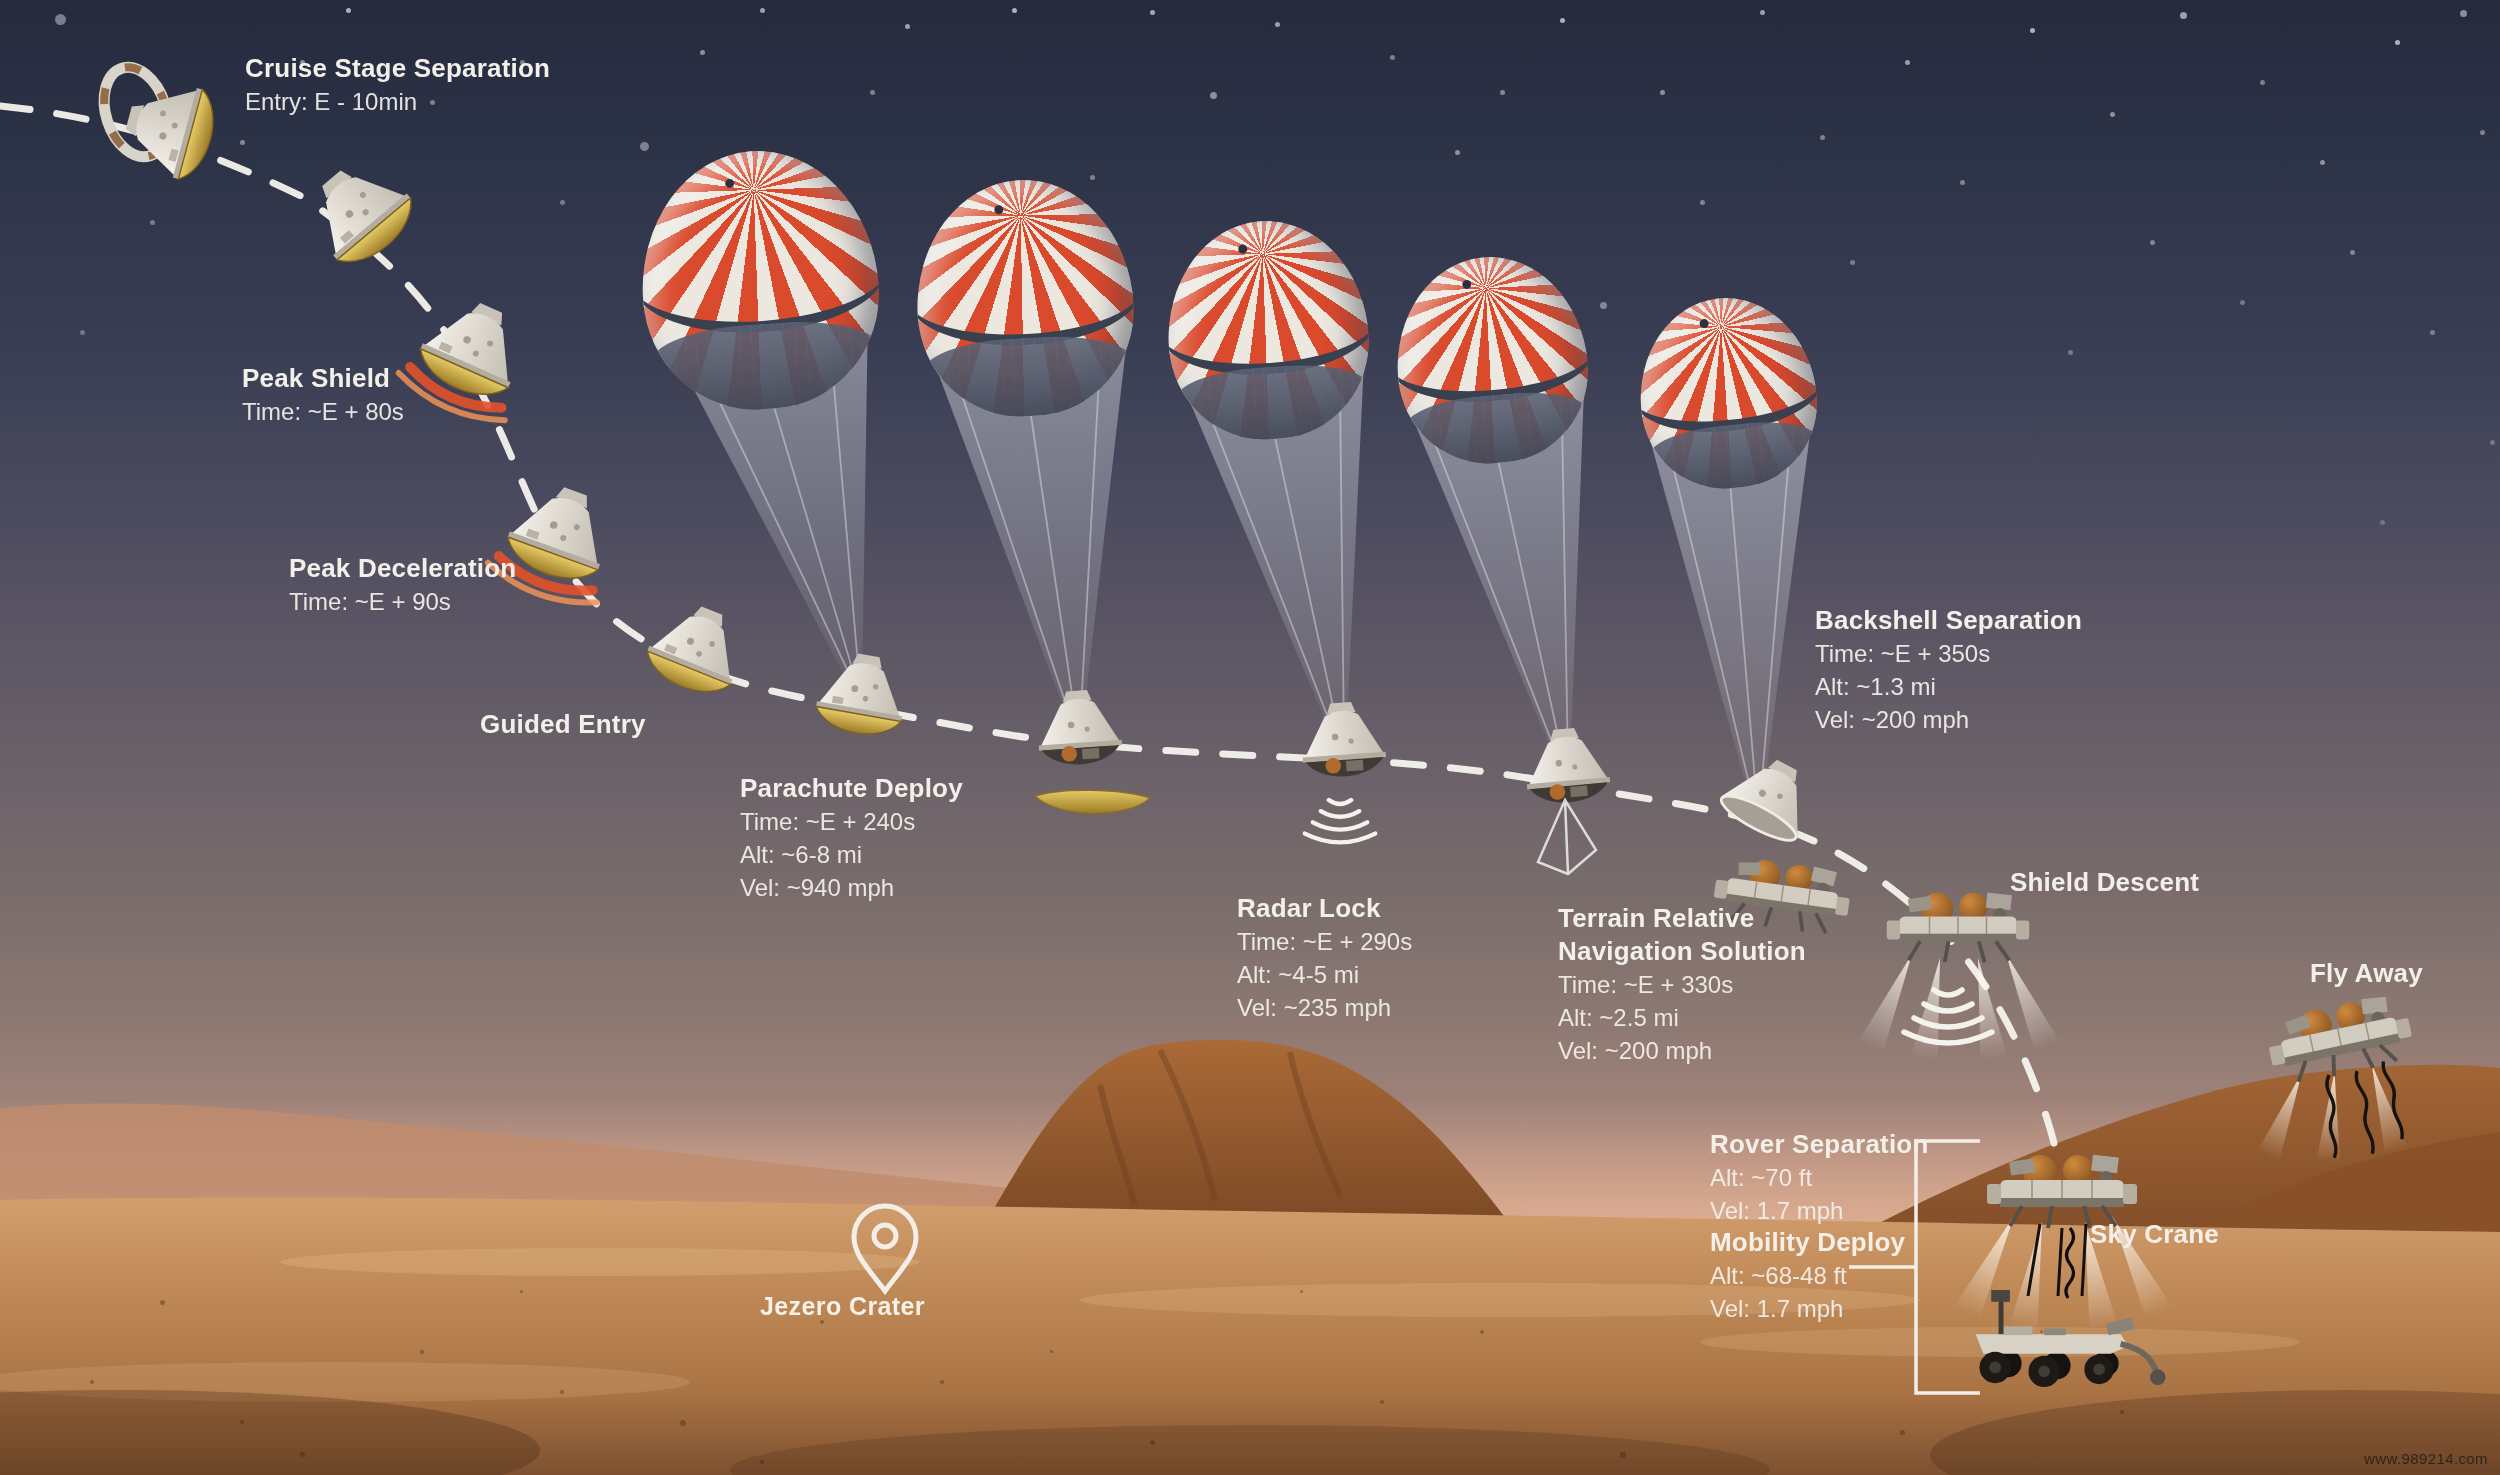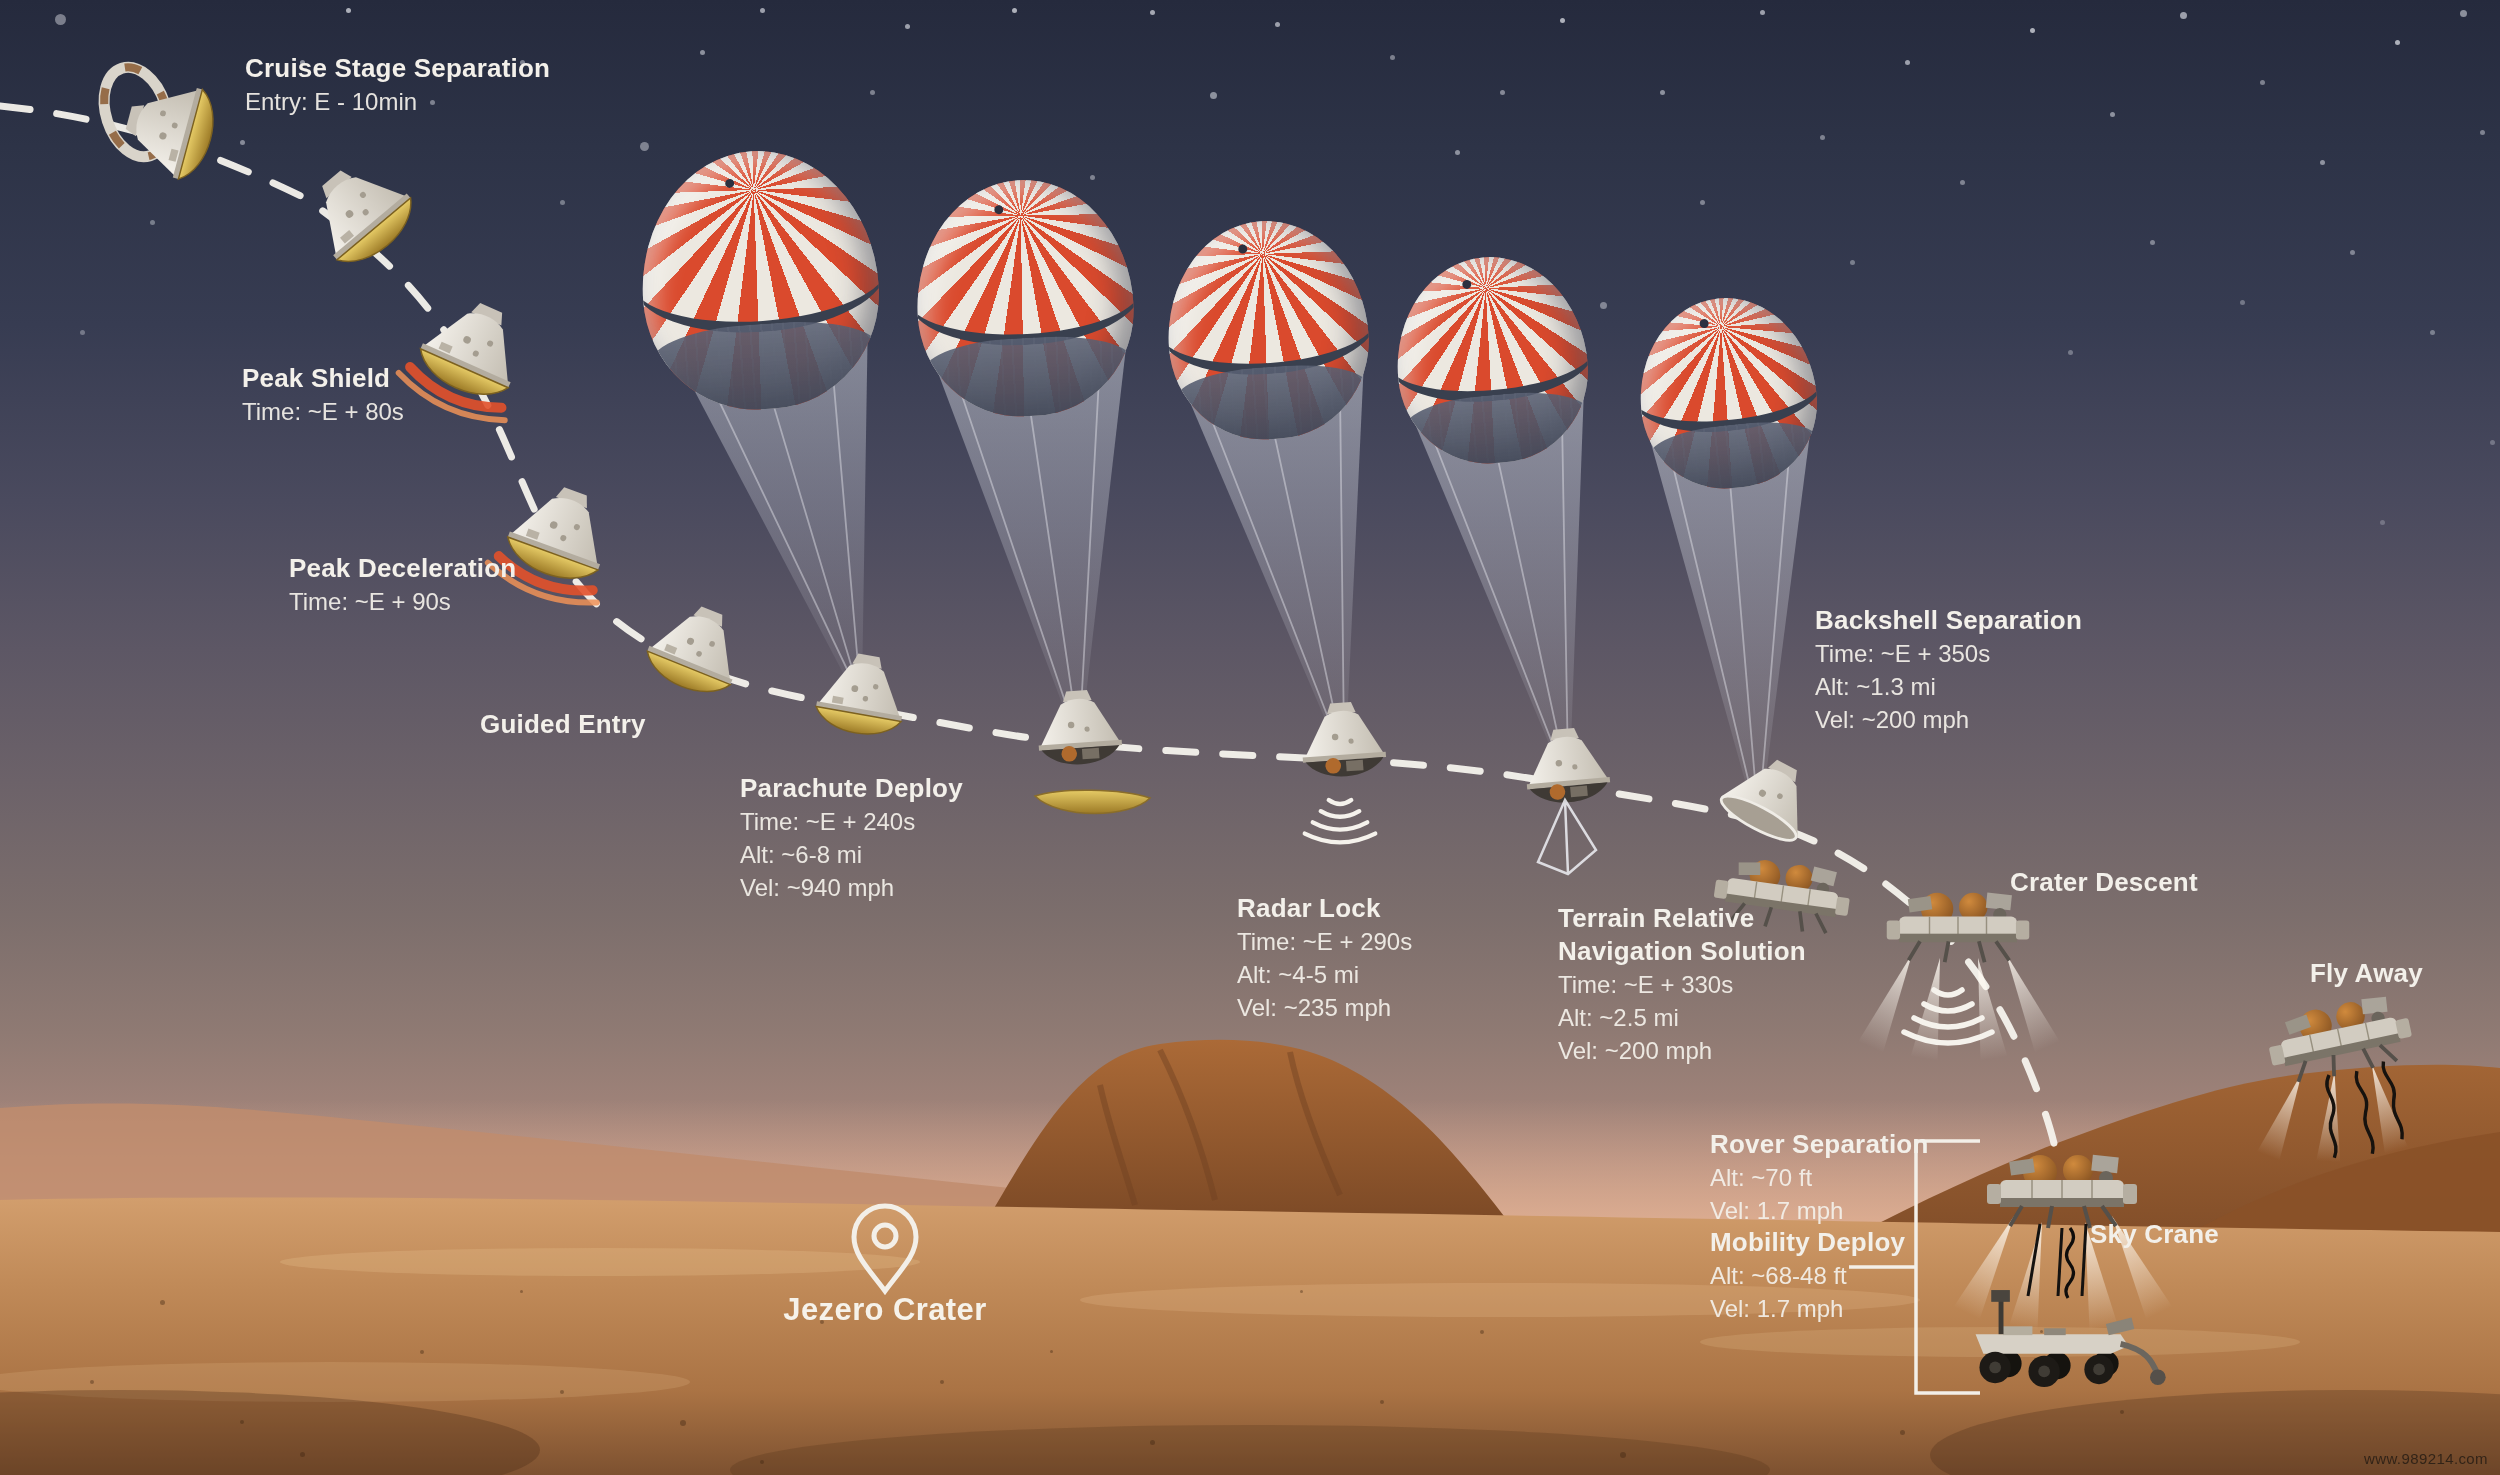--- a/index.html
+++ b/index.html
@@ -20,22 +20,22 @@
     border-radius:50%;border-bottom:11px solid #39404f;}
   .chute .skirt{position:absolute;left:2%;right:2%;bottom:-3%;height:36%;
     border-radius:46% 46% 50% 50% / 34% 34% 72% 72%;
     background:linear-gradient(180deg, rgba(90,97,116,.88), rgba(66,72,88,.96)),
       repeating-linear-gradient(90deg, rgba(230,232,240,.22) 0 2px, rgba(0,0,0,0) 2px 11px);}
   .chute .vent{position:absolute;left:38%;top:10%;width:9px;height:9px;border-radius:50%;background:#2c3140;}
   
   .lbl{position:absolute;color:#f3f0ea;line-height:33px;white-space:nowrap;}
   .lbl .t{font-weight:bold;font-size:26px;letter-spacing:.2px;}
   .lbl .d{font-size:24px;color:rgba(243,240,234,.93);}
-  .site{position:absolute;left:760px;top:1292px;width:250px;text-align:center;
-    color:#f6f2ea;font-weight:bold;font-size:31px;letter-spacing:.4px;}
+  .site{position:absolute;left:760px;top:1292px;width:250px;text-align:left;
+    color:#f6f2ea;font-weight:bold;font-size:25px;letter-spacing:.4px;}
   .wm{position:absolute;right:12px;bottom:8px;font-size:15px;color:rgba(38,28,20,.85);letter-spacing:.4px;}
 </style>
 </head>
 <body>
 
 <div id="scene">
 
   <div id="starfield">
       <span class="star" style="left: 55px; top: 14px; width: 11px; height: 11px; opacity: 0.5;"></span>
       <span class="star" style="left: 346px; top: 8px; width: 5px; height: 5px; opacity: 0.8;"></span>
@@ -389,21 +389,21 @@
     <div class="d">Alt: ~2.5 mi</div>
     <div class="d">Vel: ~200 mph</div>
   </div>
   <div class="lbl" style="left:1815px;top:604px">
     <div class="t">Backshell Separation</div>
     <div class="d">Time: ~E + 350s</div>
     <div class="d">Alt: ~1.3 mi</div>
     <div class="d">Vel: ~200 mph</div>
   </div>
   <div class="lbl" style="left:2010px;top:866px">
-    <div class="t">Crater Descent</div>
+    <div class="t">Shield Descent</div>
   </div>
   <div class="lbl" style="left:2310px;top:957px">
     <div class="t">Fly Away</div>
   </div>
   <div class="lbl" style="left:1710px;top:1128px">
     <div class="t">Rover Separation</div>
     <div class="d">Alt: ~70 ft</div>
     <div class="d">Vel: 1.7 mph</div>
   </div>
   <div class="lbl" style="left:1710px;top:1226px">

